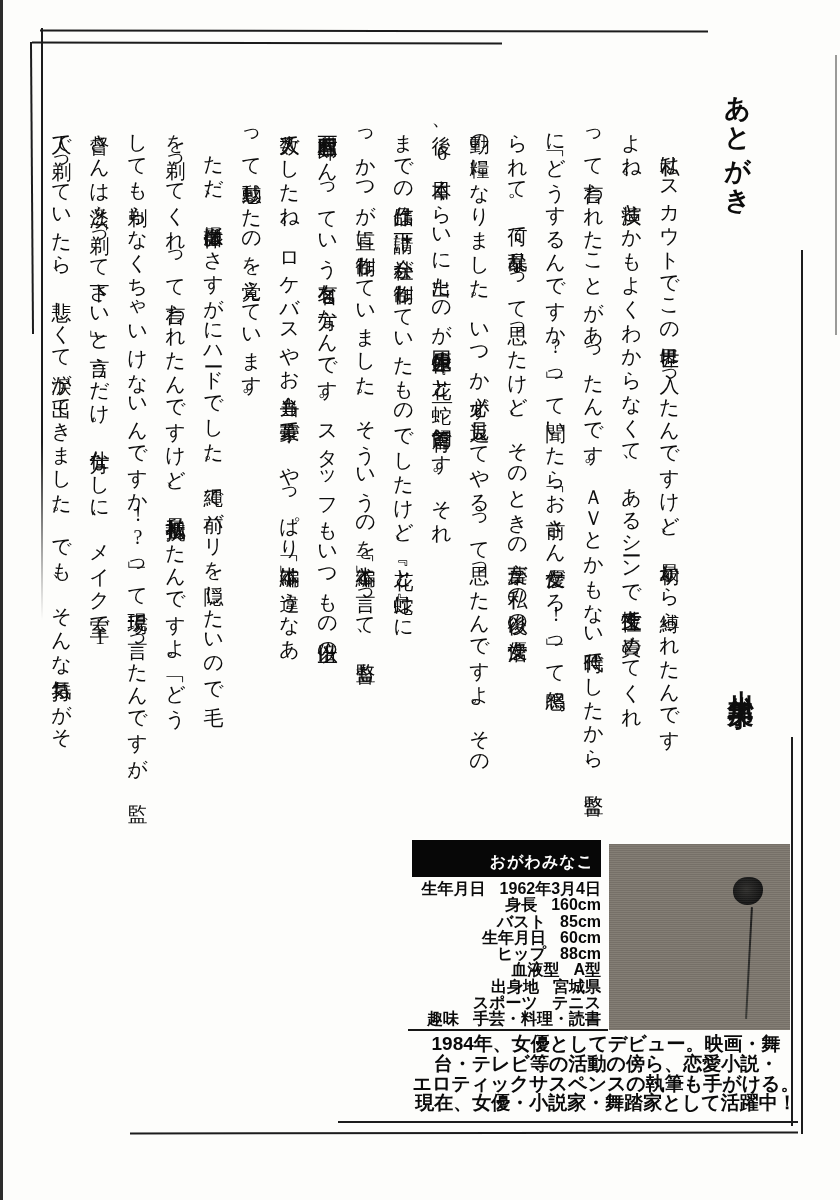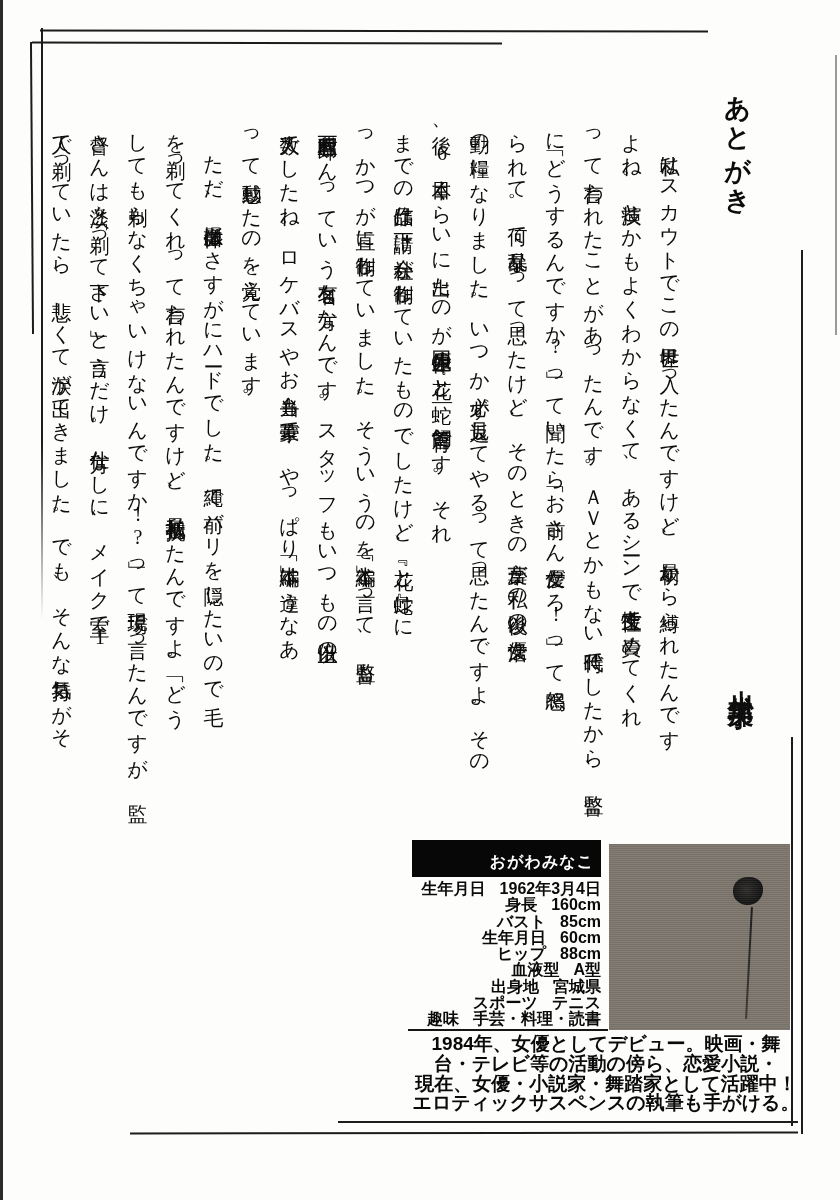--- a/index.html
+++ b/index.html
@@ -167,17 +167,17 @@
 
   <div class="photo">
     <div class="rose-bloom"></div>
     <div class="rose-stem"></div>
     <div class="photo-grain"></div>
   </div>
 
   <div class="bio">
     <div>1984年、女優としてデビュー。映画・舞</div>
     <div>台・テレビ等の活動の傍ら、恋愛小説・</div>
+    <div>エロティックサスペンスの執筆も手がける。</div>
     <div>現在、女優・小説家・舞踏家として活躍中！</div>
-    <div>エロティックサスペンスの執筆も手がける。</div>
   </div>
 
 </div>
 
 </body></html>

